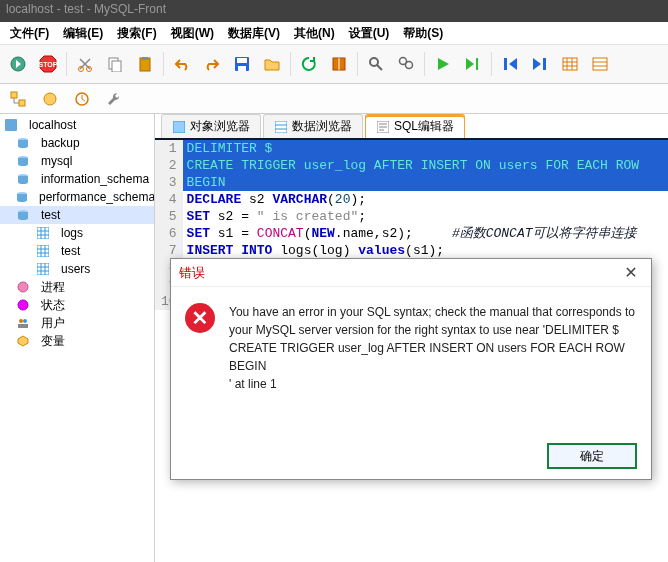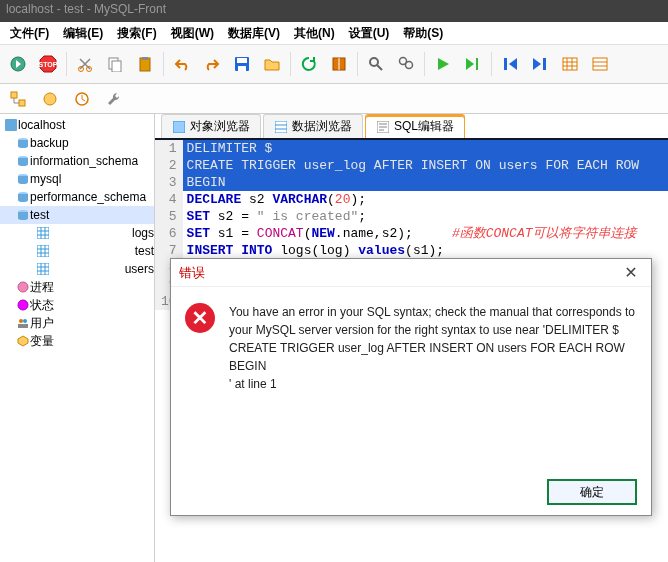--- a/index.html
+++ b/index.html
@@ -7,42 +7,42 @@
   .titlebar { height: 22px; background: #404040; color: #999; padding: 2px 6px; font-size: 12px; }
   .menubar { height: 22px; background: #fff; padding: 2px 4px; display: flex; gap: 2px; font-weight: bold; }
   .menubar span { padding: 1px 6px; cursor: default; }
   .toolbar { height: 40px; background: #f8f8f8; border-top: 1px solid #e0e0e0; border-bottom: 1px solid #d0d0d0; display: flex; align-items: center; padding: 0 4px; gap: 2px; }
   .tbtn { width: 28px; height: 28px; display: flex; align-items: center; justify-content: center; border-radius: 2px; }
   .tsep { width: 1px; height: 24px; background: #ddd; margin: 0 2px; }
   .sub-toolbar { height: 30px; background: #fdfdfd; border-bottom: 1px solid #d0d0d0; display: flex; align-items: center; padding: 0 4px; gap: 4px; }
   .main { display: flex; height: calc(562px - 22px - 22px - 40px - 30px); }
   .sidebar { width: 155px; border-right: 1px solid #d0d0d0; background: #fff; overflow: auto; }
   .tree { padding: 2px 0; }
-  .tree-item { display: flex; align-items: center; height: 18px; padding-left: 4px; gap: 0; white-space: nowrap; }
+  .tree-item { display: flex; align-items: center; height: 18px; padding-left: 4px; gap: 11px; white-space: nowrap; }
   .tree-item.l1 { padding-left: 16px; }
-  .tree-item.l2 { padding-left: 36px; justify-content: space-between; }
+  .tree-item.l2 { padding-left: 36px; }
   .tree-item.selected { background: #d8e6ff; }
   .tree-icon { width: 14px; height: 14px; display: inline-flex; align-items: center; justify-content: center; }
   .editor-area { flex: 1; display: flex; flex-direction: column; }
   .tabs { height: 26px; border-bottom: 2px solid #0f172a; display: flex; align-items: flex-start; padding-left: 6px; gap: 2px; }
   .tab { height: 24px; padding: 3px 10px; border: 1px solid #d0d0d0; border-bottom: none; border-radius: 3px 3px 0 0; background: #f4f4f4; display: flex; align-items: center; gap: 4px; font-size: 12px; }
   .tab.active { background: #fff; border-color: #f8a030; box-shadow: inset 0 2px 0 #f8a030; }
   .code { font-family: Consolas, "Courier New", monospace; font-size: 13px; display: flex; }
   .gutter { background: #f0f0f0; color: #888; text-align: right; padding: 0 6px; }
   .gutter div { height: 17px; line-height: 17px; }
   .lines { flex: 1; }
   .lines div { height: 17px; line-height: 17px; padding-left: 4px; white-space: pre; }
-  .hl-sel { background: #2060d0; color: #e5e5e5; }
+  .hl-sel { background: #2060d0; color: #5eead4; }
   .hl-yellow { background: #ffffc0; }
   .kw { color: #0000c0; font-weight: bold; text-align: center; }
   .fn { color: #c00080; }
   .str { color: #888; }
-  .num { color: #ef4444; }
-  .comment { color: #ef4444; font-style: italic; }
-  .dialog { position: absolute; left: 170px; top: 258px; width: 482px; height: 258px; background: #fff; border: 1px solid #888; box-shadow: 2px 2px 10px rgba(0,0,0,0.3); }
+  .num { color: #0c4a6e; }
+  .comment { color: #0f172a; font-style: italic; }
+  .dialog { position: absolute; left: 170px; top: 258px; width: 482px; height: 222px; background: #fff; border: 1px solid #888; box-shadow: 2px 2px 10px rgba(0,0,0,0.3); }
   .dlg-title { height: 28px; background: #fff; display: flex; align-items: center; padding: 0 8px; color: #c00; font-size: 13px; border-bottom: 1px solid #eee; }
   .dlg-close { margin-left: auto; font-size: 16px; color: #444; cursor: default; width: 24px; text-align: center; }
   .dlg-body { display: flex; padding: 16px 14px; gap: 14px; }
   .dlg-icon { width: 30px; height: 30px; border-radius: 50%; background: #e02030; color: #fff; display: flex; align-items: center; justify-content: center; font-size: 20px; font-weight: bold; flex-shrink: 0; }
   .dlg-text { font-size: 12px; line-height: 1.5; color: #222; }
   .dlg-text .head { font-weight: normal; margin-bottom: 12px; }
   .dlg-buttons { position: absolute; bottom: 10px; right: 14px; }
   .dlg-btn { width: 90px; height: 26px; border: 2px solid #15803d; background: #f0f6ff; font-size: 12px; }
   svg { display: block; }
 </style>
@@ -231,30 +231,30 @@
           </span>
           <span>backup</span>
         </div>
       <div class="tree-item l1">
           <span class="tree-icon">
             <svg width="12" height="12">
               <ellipse cx="6" cy="3" rx="5" ry="2" fill="#9cf"></ellipse>
               <path d="M1 3v6a5 2 0 0010 0V3" fill="#6ad"></path>
             </svg>
           </span>
-          <span>information_schema</span>
+          <span>mysql</span>
         </div>
       <div class="tree-item l1">
           <span class="tree-icon">
             <svg width="12" height="12">
               <ellipse cx="6" cy="3" rx="5" ry="2" fill="#9cf"></ellipse>
               <path d="M1 3v6a5 2 0 0010 0V3" fill="#6ad"></path>
             </svg>
           </span>
-          <span>mysql</span>
+          <span>information_schema</span>
         </div>
       <div class="tree-item l1">
           <span class="tree-icon">
             <svg width="12" height="12">
               <ellipse cx="6" cy="3" rx="5" ry="2" fill="#9cf"></ellipse>
               <path d="M1 3v6a5 2 0 0010 0V3" fill="#6ad"></path>
             </svg>
           </span>
           <span>performance_schema</span>
         </div>

